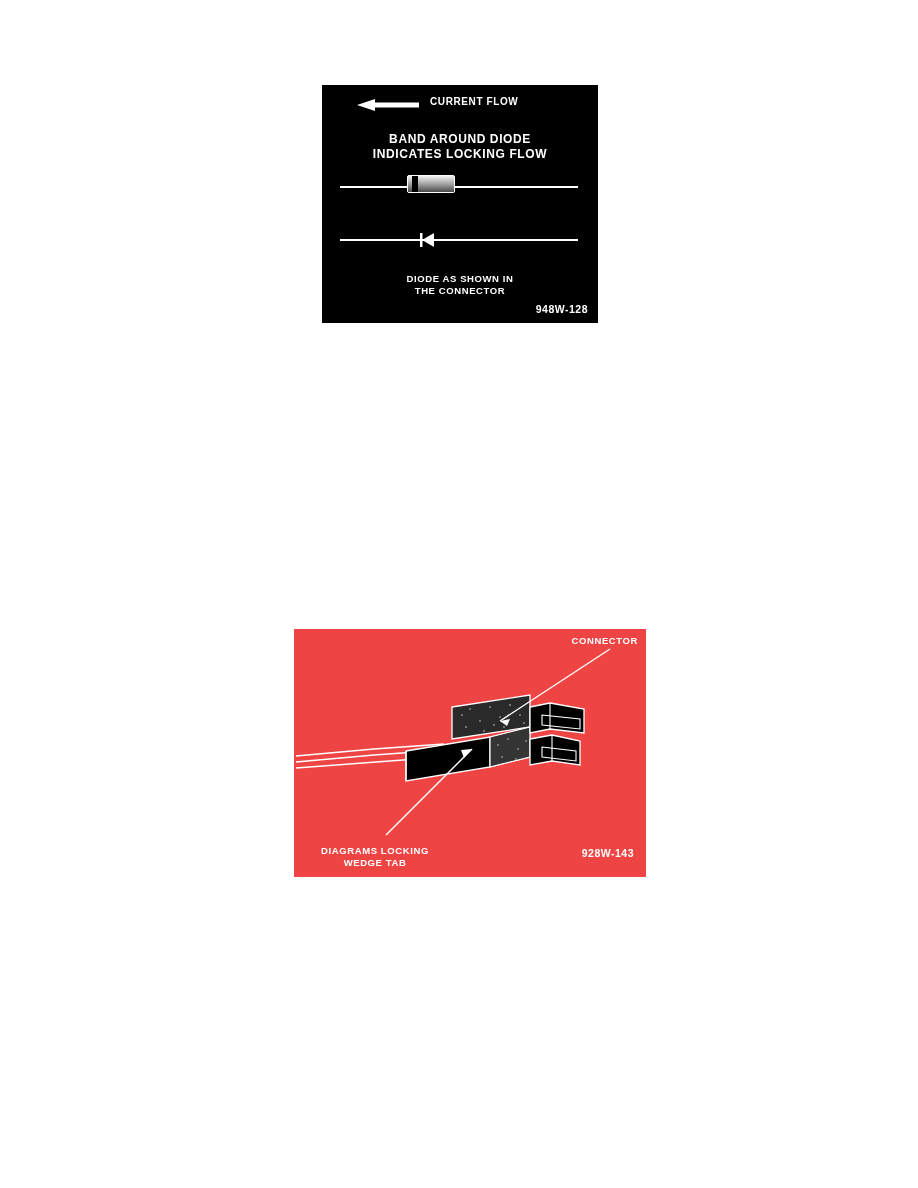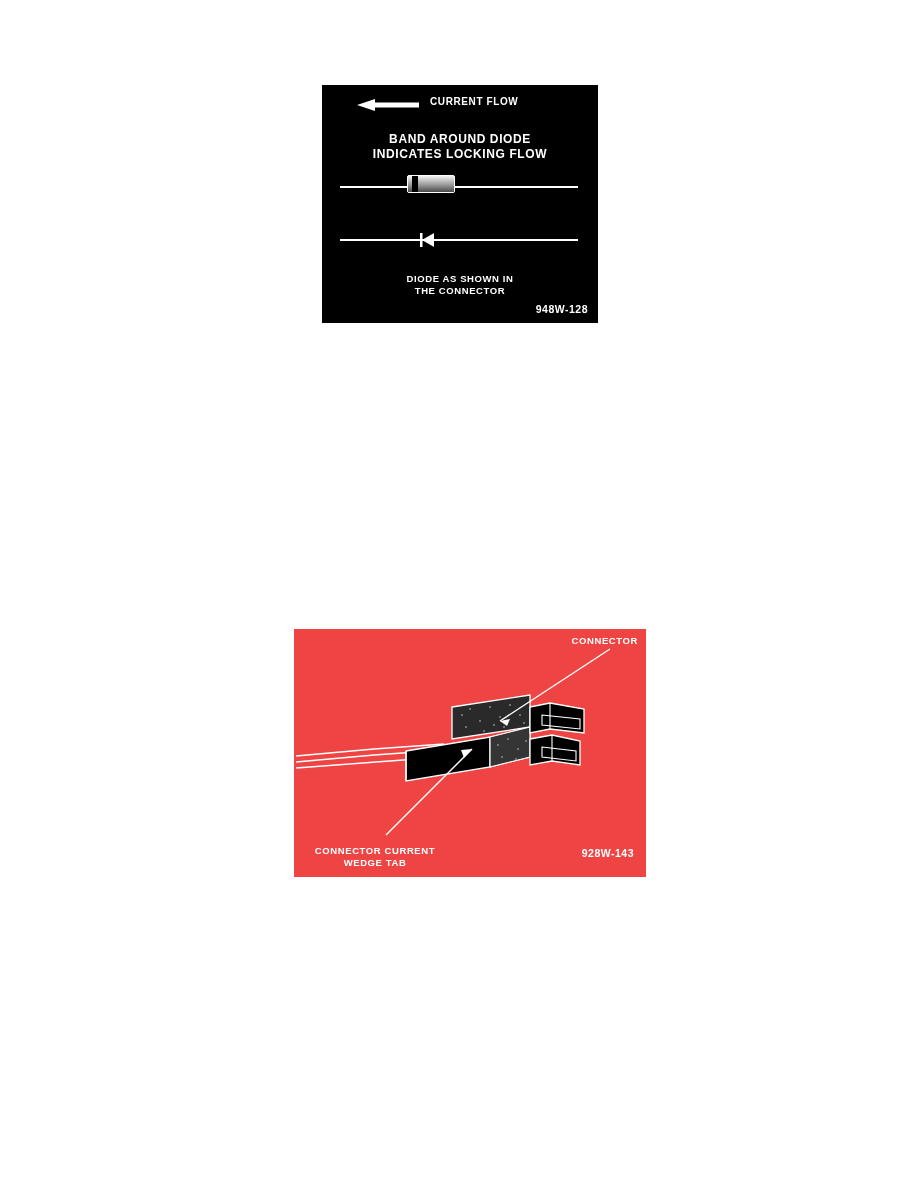--- a/index.html
+++ b/index.html
@@ -273,18 +273,18 @@
 
       <line x1="316" y1="20" x2="206" y2="92" stroke="#ffffff" stroke-width="1.4"></line>
       <polygon points="206,92 216,90 213,97" fill="#ffffff"></polygon>
 
       <line x1="92" y1="206" x2="178" y2="120" stroke="#ffffff" stroke-width="1.4"></line>
       <polygon points="178,120 170,129 167,121" fill="#ffffff"></polygon>
     </svg>
 
     <div class="label connector-label">CONNECTOR</div>
 
-    <div class="label wedge-label"><span>CONNECTOR CURRENT</span><br><span>WEDGE TAB</span></div>
+    <div class="label wedge-label"><span>DIAGRAMS LOCKING</span><br><span>WEDGE TAB</span></div>
 
     <div class="fig-code">928W-143</div>
   </div>
 
 </div>
 
 </body></html>

